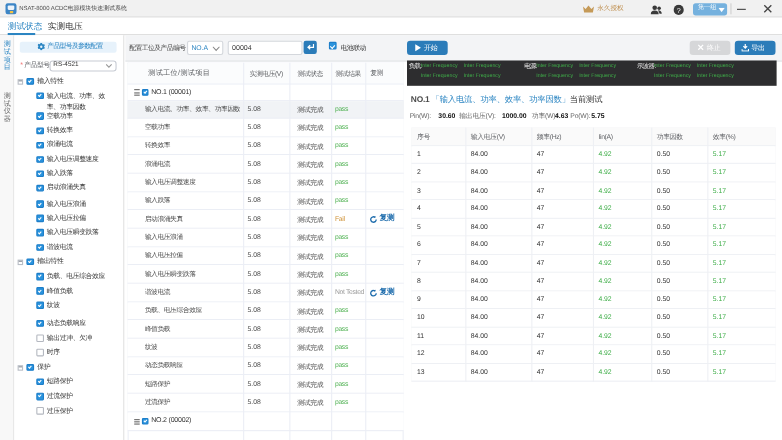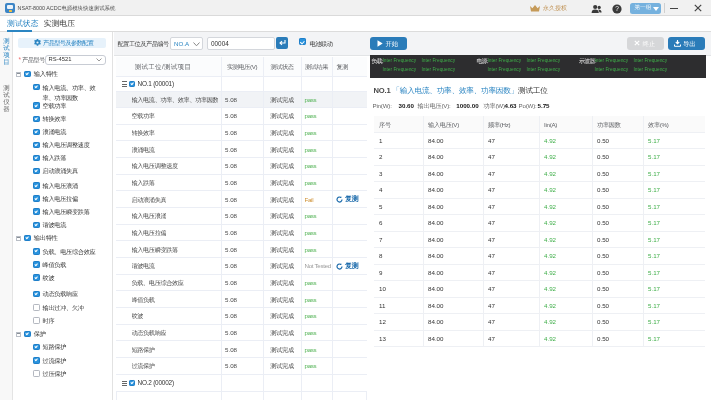--- a/index.html
+++ b/index.html
@@ -282,21 +282,21 @@
 <div class="abs" style="left:476.5px;top:57.5px;font-size:5.8px;line-height:7.3px;color:#f0f0f0;white-space:nowrap;letter-spacing:-0.5px">电源:</div>
 <div class="abs" style="left:487.5px;top:57.8px;font-size:4.8px;line-height:6.3px;color:#3fae49;white-space:nowrap;">Inter Frequency</div>
 <div class="abs" style="left:526.5px;top:57.8px;font-size:4.8px;line-height:6.3px;color:#3fae49;white-space:nowrap;">Inter Frequency</div>
 <div class="abs" style="left:487.5px;top:66.8px;font-size:4.8px;line-height:6.3px;color:#3fae49;white-space:nowrap;">Inter Frequency</div>
 <div class="abs" style="left:526.5px;top:66.8px;font-size:4.8px;line-height:6.3px;color:#3fae49;white-space:nowrap;">Inter Frequency</div>
 <div class="abs" style="left:579px;top:57.5px;font-size:5.8px;line-height:7.3px;color:#f0f0f0;white-space:nowrap;letter-spacing:-0.5px">示波器:</div>
 <div class="abs" style="left:594.5px;top:57.8px;font-size:4.8px;line-height:6.3px;color:#3fae49;white-space:nowrap;">Inter Frequency</div>
 <div class="abs" style="left:633.5px;top:57.8px;font-size:4.8px;line-height:6.3px;color:#3fae49;white-space:nowrap;">Inter Frequency</div>
 <div class="abs" style="left:594.5px;top:66.8px;font-size:4.8px;line-height:6.3px;color:#3fae49;white-space:nowrap;">Inter Frequency</div>
 <div class="abs" style="left:633.5px;top:66.8px;font-size:4.8px;line-height:6.3px;color:#3fae49;white-space:nowrap;">Inter Frequency</div>
-<div class="abs" style="left:373.5px;top:86.2px;font-size:7.6px;white-space:nowrap;letter-spacing:-0.2px"><span style="color:#4a4a4a;font-weight:bold">NO.1&nbsp;</span><span style="color:#2b85c2">「输入电流、功率、效率、功率因数」</span><span style="color:#333">测试工位</span></div>
+<div class="abs" style="left:373.5px;top:86.2px;font-size:7.6px;white-space:nowrap;letter-spacing:-0.2px"><span style="color:#4a4a4a;font-weight:bold">NO.1&nbsp;</span><span style="color:#2b85c2">「输入电流、功率、效率、功率因数」</span><span style="color:#333">当前测试</span></div>
 <div class="abs" style="left:372.5px;top:101.5px;font-size:6.2px;line-height:7.7px;color:#666;white-space:nowrap;letter-spacing:-0.2px">Pin(W):</div>
 <div class="abs" style="left:398.5px;top:101.5px;font-size:6.2px;line-height:7.7px;color:#111;white-space:nowrap;font-weight:bold">30.60</div>
 <div class="abs" style="left:417.5px;top:101.5px;font-size:6.2px;line-height:7.7px;color:#666;white-space:nowrap;letter-spacing:-0.2px">输出电压(V):</div>
 <div class="abs" style="left:456.3px;top:101.5px;font-size:6.2px;line-height:7.7px;color:#111;white-space:nowrap;font-weight:bold">1000.00</div>
 <div class="abs" style="left:483.5px;top:101.5px;font-size:6.2px;line-height:7.7px;color:#666;white-space:nowrap;letter-spacing:-0.2px">功率(W):</div>
 <div class="abs" style="left:504.5px;top:101.5px;font-size:6.2px;line-height:7.7px;color:#111;white-space:nowrap;font-weight:bold">4.63</div>
 <div class="abs" style="left:518.5px;top:101.5px;font-size:6.2px;line-height:7.7px;color:#666;white-space:nowrap;letter-spacing:-0.2px">Po(W):</div>
 <div class="abs" style="left:537.5px;top:101.5px;font-size:6.2px;line-height:7.7px;color:#111;white-space:nowrap;font-weight:bold">5.75</div>
 <div class="abs" style="left:374.0px;top:115.5px;width:331px;height:231.5px;border:1px solid #eef0f4;background:#fff"></div>
 <div class="abs" style="left:423.0px;top:115.5px;width:1px;height:231.5px;background:#eef0f4;z-index:4"></div>

